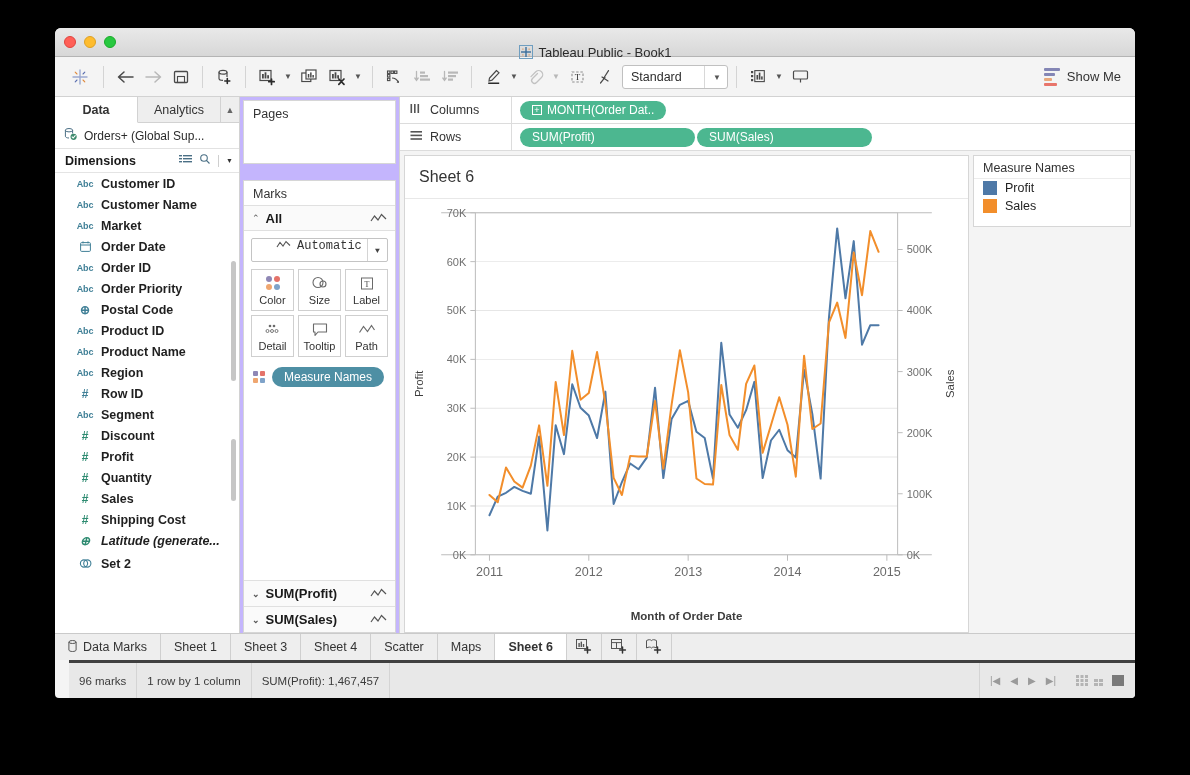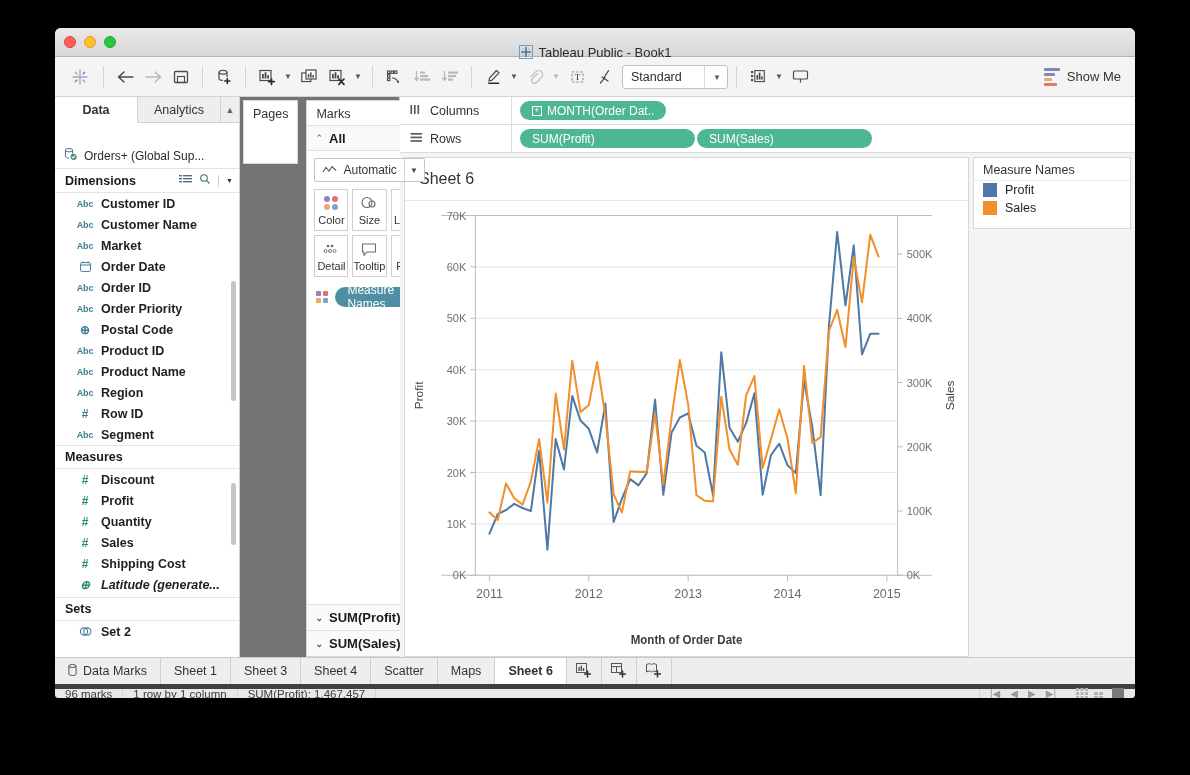--- a/index.html
+++ b/index.html
@@ -120,21 +120,20 @@
     font-size: 12.5px; color: #333;
     border-right: 1px solid #d2d2d2;
   }
   .dp-tab.active { background: #fff; font-weight: bold; border-bottom: 1px solid #fff; margin-bottom: -1px; }
   .dp-tab-stepper { width: 18px; display:flex; align-items:center; justify-content:center; font-size:9px; color:#666; }
 
   .dp-source {
     height: 26px; display: flex; align-items: center; gap: 6px;
     padding: 0 8px; font-size: 12px; color: #2b2b2b;
     border-bottom: 1px solid #e2e2e2;
-    margin-top: 20px;
   }
   .dp-section-head {
     display: flex; align-items: center;
     height: 24px; padding: 0 6px 0 10px;
     font-size: 12.5px; font-weight: bold; color: #1a1a1a;
     border-bottom: 1px solid #e4e4e4;
     background: #fff;
   }
   .dp-section-head .tools { margin-left: auto; display: flex; align-items: center; gap: 7px; color: #4a6f85; }
   .dp-list { overflow: hidden; position: relative; font-weight: bold; }
@@ -155,48 +154,49 @@
   .dp-ico.set { color: #3f7f96; font-size: 12px; }
   .dp-item.italic { font-style: italic; }
   .scrollbar-v {
     position: absolute; right: 3px; width: 5px;
     background: #c6c6c6; border-radius: 3px;
   }
 
   
   .cards {
     width: 160px;
-    background: #737373;
+    background: #c4b5fd;
     border-right: 1px solid #d2d2d2;
-    display: flex; flex-direction: row;
+    display: flex; flex-direction: column;
     padding: 3px 3px 0 3px;
-    gap: 8px;
+    gap: 16px;
     flex: 0 0 auto;
   }
   .card { background: #fff; border: 1px solid #d6d6d6; }
   .card-title { font-size: 12.5px; color: #333; padding: 6px 9px 3px 9px; }
   .card-pages { height: 64px; }
   .card-filters { height: 85px; }
   .card-marks { flex: 1 1 auto; display: flex; flex-direction: column; min-height:0; }
   .marks-head { font-size: 12.5px; color: #333; padding: 6px 9px 4px 9px; }
   .marks-all {
     height: 26px; display: flex; align-items: center; gap: 6px;
     padding: 0 8px;
     border-top: 1px solid #e0e0e0; border-bottom: 1px solid #e0e0e0;
     background: #fafafa;
   }
   .marks-all .lbl { font-weight: bold; font-size: 13px; color: #1a1a1a; }
   .marks-all .right { margin-left: auto; color: #555; }
   .chev { font-size: 9px; color: #555; }
   .marks-body { padding: 7px; }
   .mark-type {
     height: 24px; border: 1px solid #c4c4c4; border-radius: 2px;
-    background: #fff; display: flex; align-items: center; gap: 6px;
-    padding-left: 7px; font-size: 12px; color: #333;
+    background: #fff; display: flex; align-items: flex-start; gap: 6px;
+    padding-left: 24px; font-size: 12px; color: #333;
     position: relative;
+    font-family: Liberation Mono, monospace;
   }
   .mark-type .mt-caret {
     position: absolute; right: 0; top: 0; bottom: 0; width: 20px;
     border-left: 1px solid #d4d4d4;
     display:flex; align-items:center; justify-content:center;
     font-size: 8px; color:#444;
   }
   .mc-grid { display: grid; grid-template-columns: repeat(3, 1fr); gap: 4px; margin-top: 7px; }
   .mc {
     height: 42px; border: 1px solid #cfcfcf; background: #fff;
@@ -274,24 +274,25 @@
   .stab {
     display: flex; align-items: center; gap: 6px;
     padding: 0 13px; font-size: 12.5px; color: #333;
     border-right: 1px solid #cfcfcf;
   }
   .stab.active { background: #fff; font-weight: bold; }
   .stab.icon-tab { padding: 0 8px; }
   .stab-rest { flex: 1 1 auto; }
 
   .statusbar {
-    height: 14px; display: flex; align-items: center;
-    background: #e8e8e8; border-top: 5px solid #404040;
+    height: 38px; display: flex; align-items: center;
+    background: #e8e8e8; border-top: 3px solid #404040;
     font-size: 11.5px; color: #3b3b3b;
     flex: 0 0 auto;
+    margin-left: 14px;
   }
   .sb-cell { padding: 0 10px; height: 100%; display: flex; align-items: center; border-right: 1px solid #d4d4d4; }
   .sb-flex { flex: 1 1 auto; border-right: 1px solid #d4d4d4; }
   .sb-nav { display: flex; align-items: center; gap: 10px; padding: 0 10px; color: #9a9a9a; font-size: 10px; }
   .sb-views { display: flex; align-items: center; gap: 5px; padding: 0 10px; }
   .vw { width: 13px; height: 11px; }
 
   
   .ax-tick { font-size: 11px; fill: #707070; font-family: "Liberation Sans", sans-serif; }
   .ax-title { font-size: 11.5px; fill: #3d3d3d; font-family: "Liberation Sans", sans-serif; }
@@ -646,23 +647,20 @@
               <span>Row ID</span>
             </div>
           <div class="dp-item">
               <span class="dp-ico">Abc</span>
               <span>Segment</span>
             </div>
         </div>
         <div class="scrollbar-v" style="top:88px;height:120px"></div>
       </div>
 
-      <div class="dp-section-head" style="border-top:1px solid #e4e4e4">
-        <span>Measures</span>
-      </div>
 
       <div class="dp-list" style="height:128px">
         <div>
           <div class="dp-item">
               <span class="dp-ico meas" style="font-size:12px">#</span>
               <span>Discount</span>
             </div>
           <div class="dp-item">
               <span class="dp-ico meas" style="font-size:12px">#</span>
               <span>Profit</span>
@@ -680,23 +678,20 @@
               <span>Shipping Cost</span>
             </div>
           <div class="dp-item italic">
               <span class="dp-ico geo meas">⊕</span>
               <span>Latitude (generate...</span>
             </div>
         </div>
         <div class="scrollbar-v" style="top:14px;height:62px"></div>
       </div>
 
-      <div class="dp-section-head" style="border-top:1px solid #e4e4e4">
-        <span>Sets</span>
-      </div>
       <div class="dp-list">
         <div class="dp-item">
             <span class="dp-ico set">
               <svg width="13" height="11" viewBox="0 0 13 11">
                 <circle cx="5" cy="5.5" r="3.6" stroke="#3f7f96" stroke-width="1.1" fill="none"></circle>
                 <circle cx="8.3" cy="5.5" r="3.6" stroke="#3f7f96" stroke-width="1.1" fill="none"></circle>
               </svg>
             </span>
             <span>Set 2</span>
           </div>

